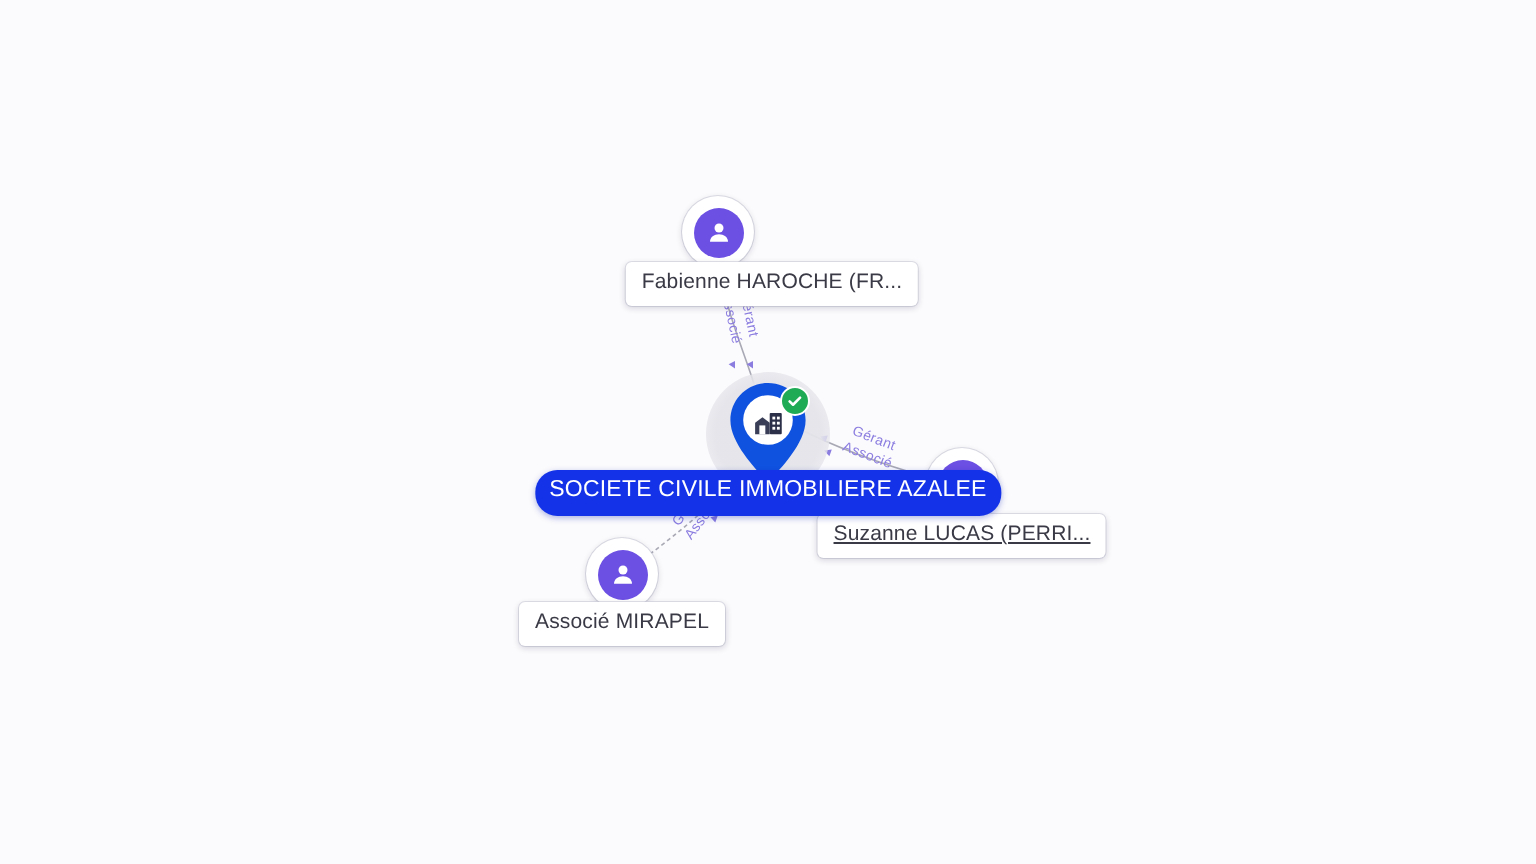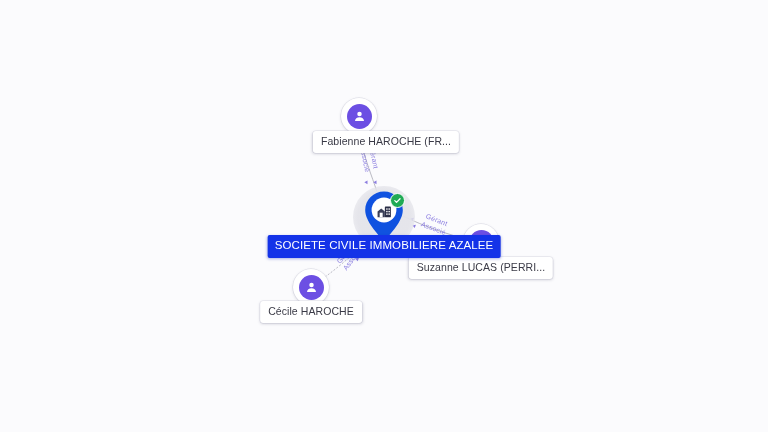--- a/index.html
+++ b/index.html
@@ -212,33 +212,33 @@
   <div class="person-node" style="left:481px; top:242px;">
     <div class="avatar-ring">
       <div class="avatar-disc">
         <svg width="15" height="15" viewBox="0 0 24 24" fill="#ffffff">
           <circle cx="12" cy="8" r="3.6"></circle>
           <path d="M4.8 19c0-3.7 3.3-6 7.2-6s7.2 2.3 7.2 6z"></path>
         </svg>
       </div>
     </div>
   </div>
-  <div class="node-label" style="left:481px; top:257px;">Suzanne LUCAS (PERRI...</div>
+  <div class="node-label" style="left:481px; top:257px;text-decoration:underline;">Suzanne LUCAS (PERRI...</div>
 
   <div class="person-node" style="left:311px; top:287px;">
     <div class="avatar-ring">
       <div class="avatar-disc">
         <svg width="15" height="15" viewBox="0 0 24 24" fill="#ffffff">
           <circle cx="12" cy="8" r="3.6"></circle>
           <path d="M4.8 19c0-3.7 3.3-6 7.2-6s7.2 2.3 7.2 6z"></path>
         </svg>
       </div>
     </div>
   </div>
-  <div class="node-label" style="left:311px; top:301px;">Cécile HAROCHE</div>
+  <div class="node-label" style="left:311px; top:301px;">Associé MIRAPEL</div>
 
   <div id="company-node" style="left:384px; top:218px;">
     <div class="pin-halo"></div>
 
     <svg class="pin-shape" viewBox="0 0 42 52" xmlns="http://www.w3.org/2000/svg">
       <path d="M21 1.5 C10.5 1.5 2.2 9.7 2.2 20.1 C2.2 31.8 15.4 44.8 19.3 49.4 C20.2 50.4 21.8 50.4 22.7 49.4 C26.6 44.8 39.8 31.8 39.8 20.1 C39.8 9.7 31.5 1.5 21 1.5 Z" fill="#1052e0"></path>
       <circle cx="21" cy="20" r="12.4" fill="#ffffff"></circle>
     </svg>
 
     <div class="pin-icon-glyph">
@@ -255,15 +255,15 @@
       </svg>
     </div>
 
     <div class="verified-badge">
       <svg width="9" height="9" viewBox="0 0 12 12" xmlns="http://www.w3.org/2000/svg">
         <path d="M2.4 6.2 L4.7 8.5 L9.4 3.7" stroke="#ffffff" stroke-width="1.7" fill="none" stroke-linecap="round" stroke-linejoin="round"></path>
       </svg>
     </div>
   </div>
 
-  <div id="company-label" style="left:384px; top:235px;">SOCIETE CIVILE IMMOBILIERE AZALEE</div>
+  <div id="company-label" style="left:384px; top:235px;border-radius:11px;">SOCIETE CIVILE IMMOBILIERE AZALEE</div>
 
 </div>
 
 </body></html>

